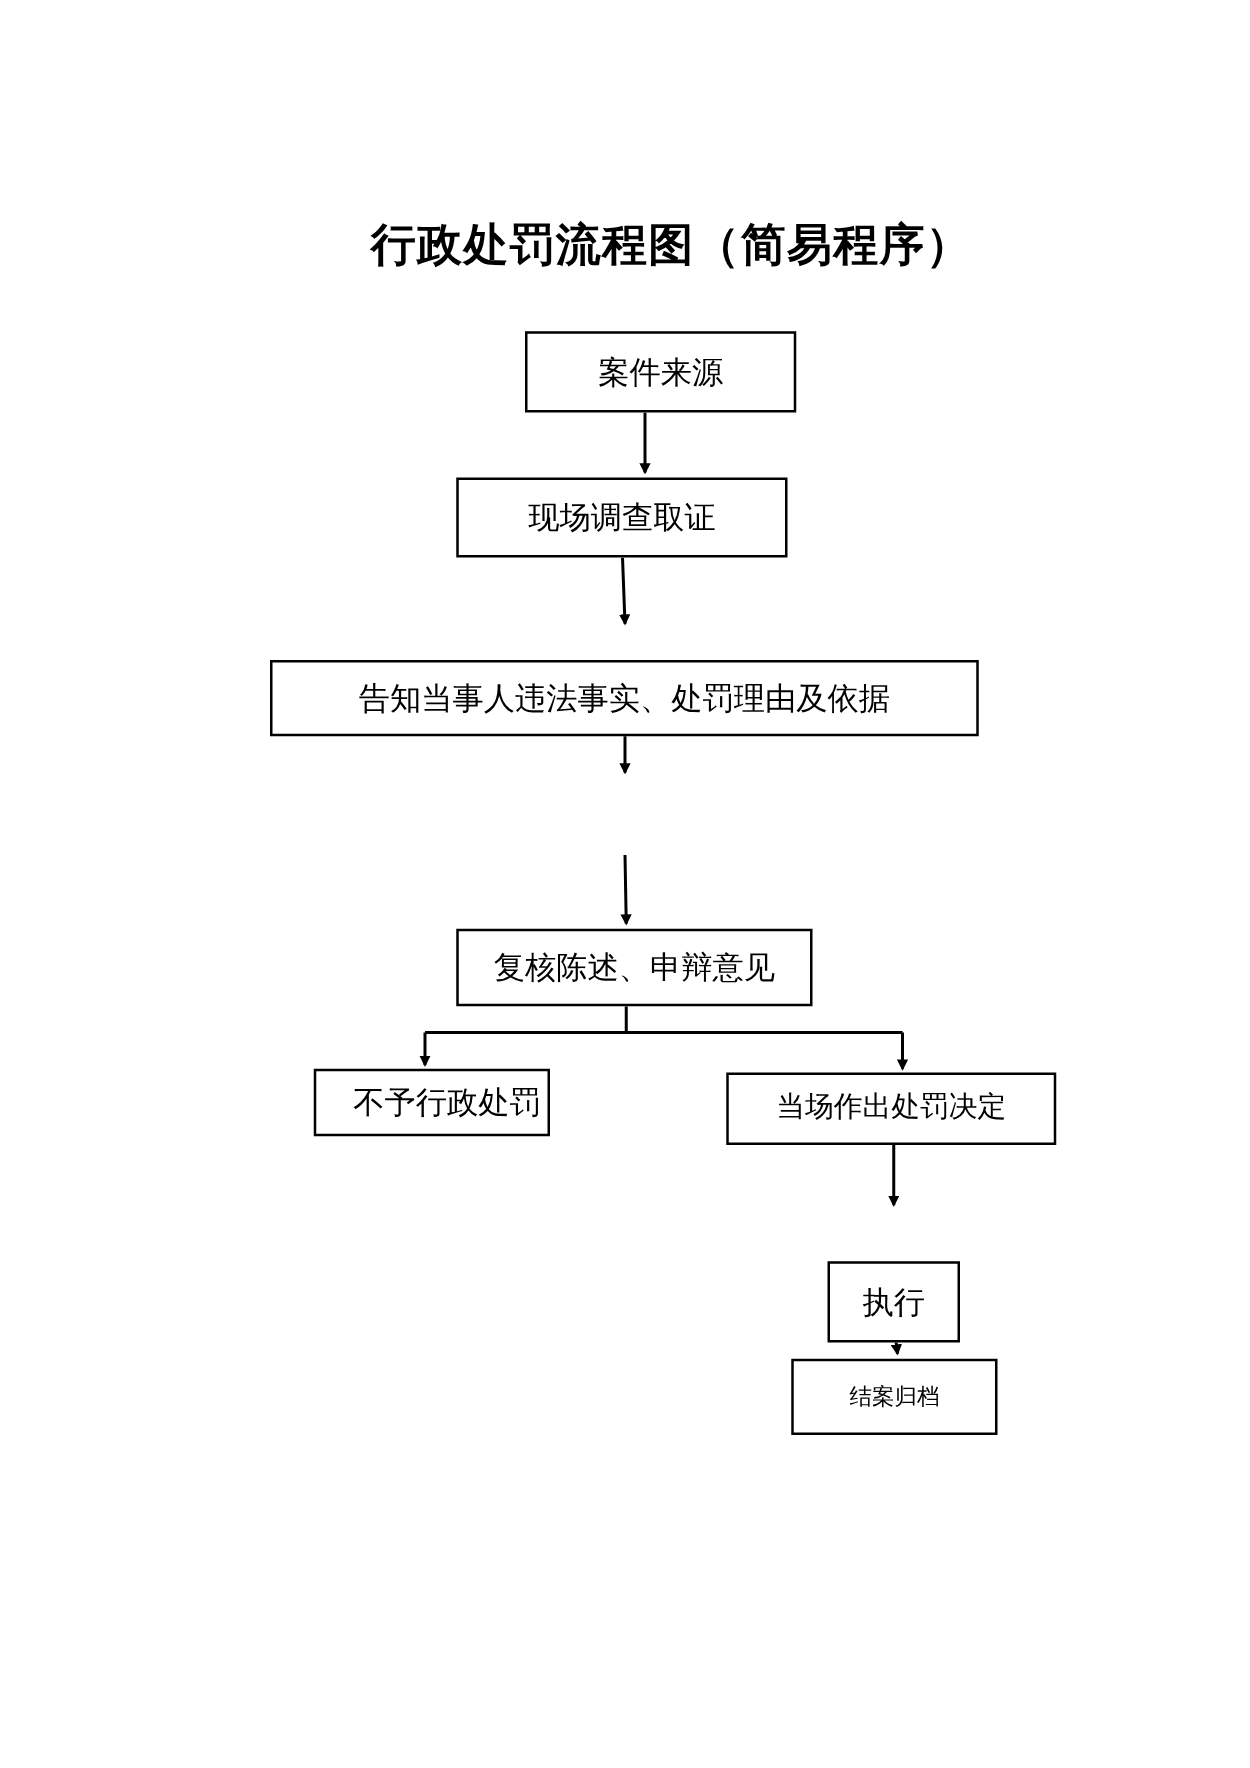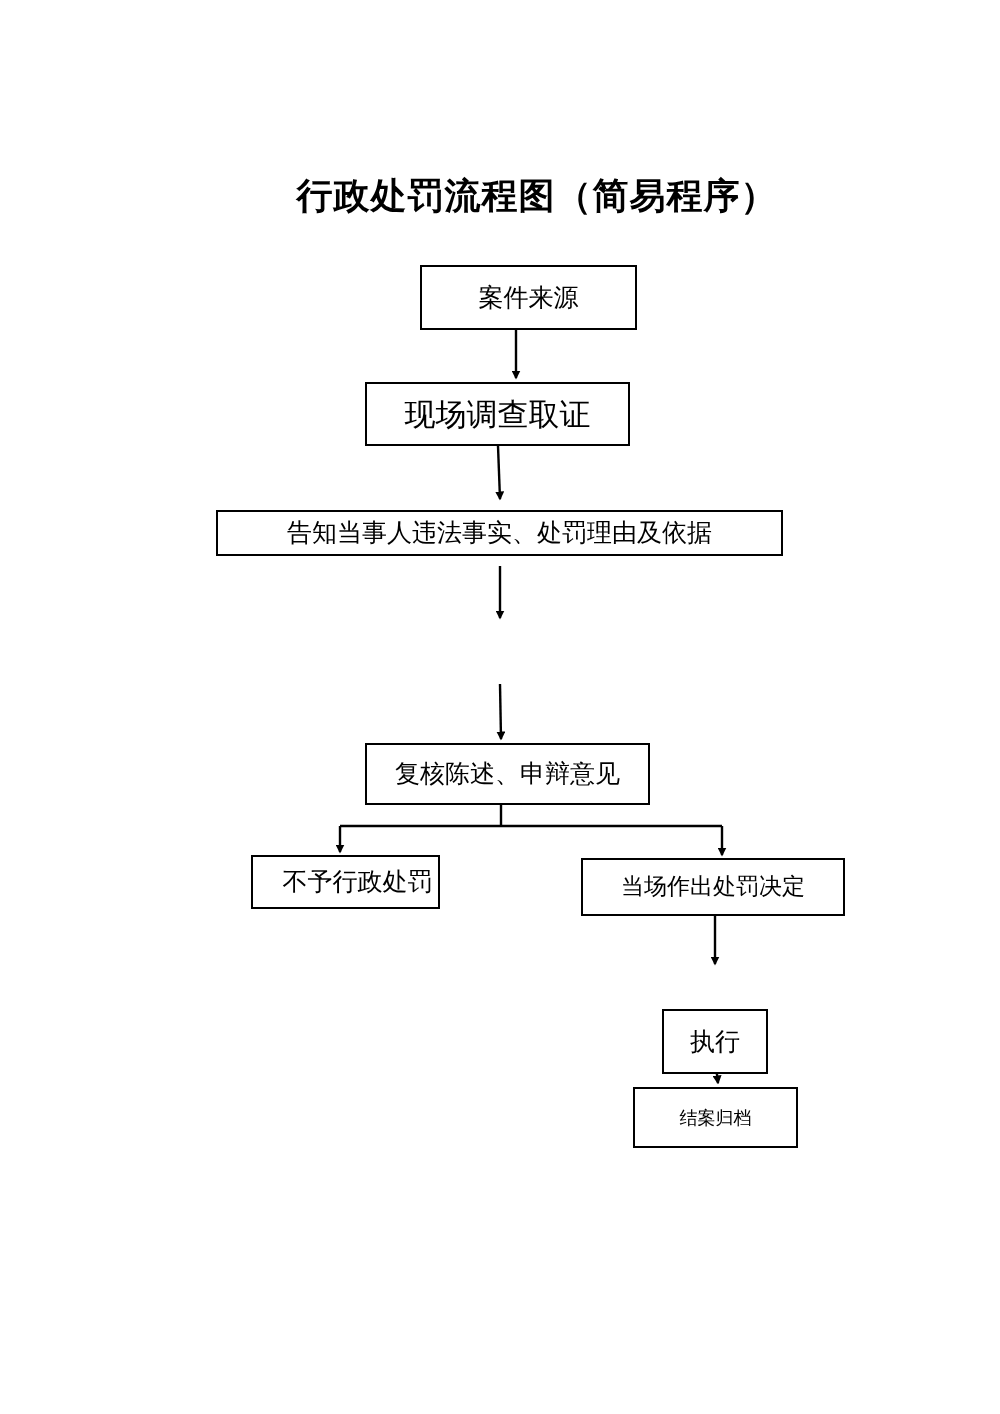--- a/index.html
+++ b/index.html
@@ -121,25 +121,25 @@
 
     <g>
       <line x1="712" y1="1033" x2="718" y2="1083" stroke="#000000" stroke-width="2.4" marker-end="url(#arrowhead)"></line>
     </g>
   </svg>
 
   <div class="node" style="left:408px; top:265px; width:217px; height:65px; font-size:25px;margin-left:12px;">
     <span class="node-label">案件来源</span>
   </div>
 
-  <div class="node" style="left:365px; top:382px; width:265px; height:64px; font-size:31px;">
+  <div class="node" style="left:365px; top:382px; width:265px; height:64px; font-size:25px;">
     <span class="node-label">现场调查取证</span>
   </div>
 
-  <div class="node" style="left:216px; top:510px; width:567px; height:46px; font-size:25px;">
+  <div class="node" style="left:216px; top:528px; width:567px; height:61px; font-size:25px;">
     <span class="node-label">告知当事人违法事实、处罚理由及依据</span>
   </div>
 
 
   <div class="node" style="left:365px; top:743px; width:285px; height:62px; font-size:25px;">
     <span class="node-label">复核陈述、申辩意见</span>
   </div>
 
   <div class="node" style="left:251px; top:855px; width:189px; height:54px; font-size:25px;padding-left:24px;">
     <span class="node-label">不予行政处罚</span>

